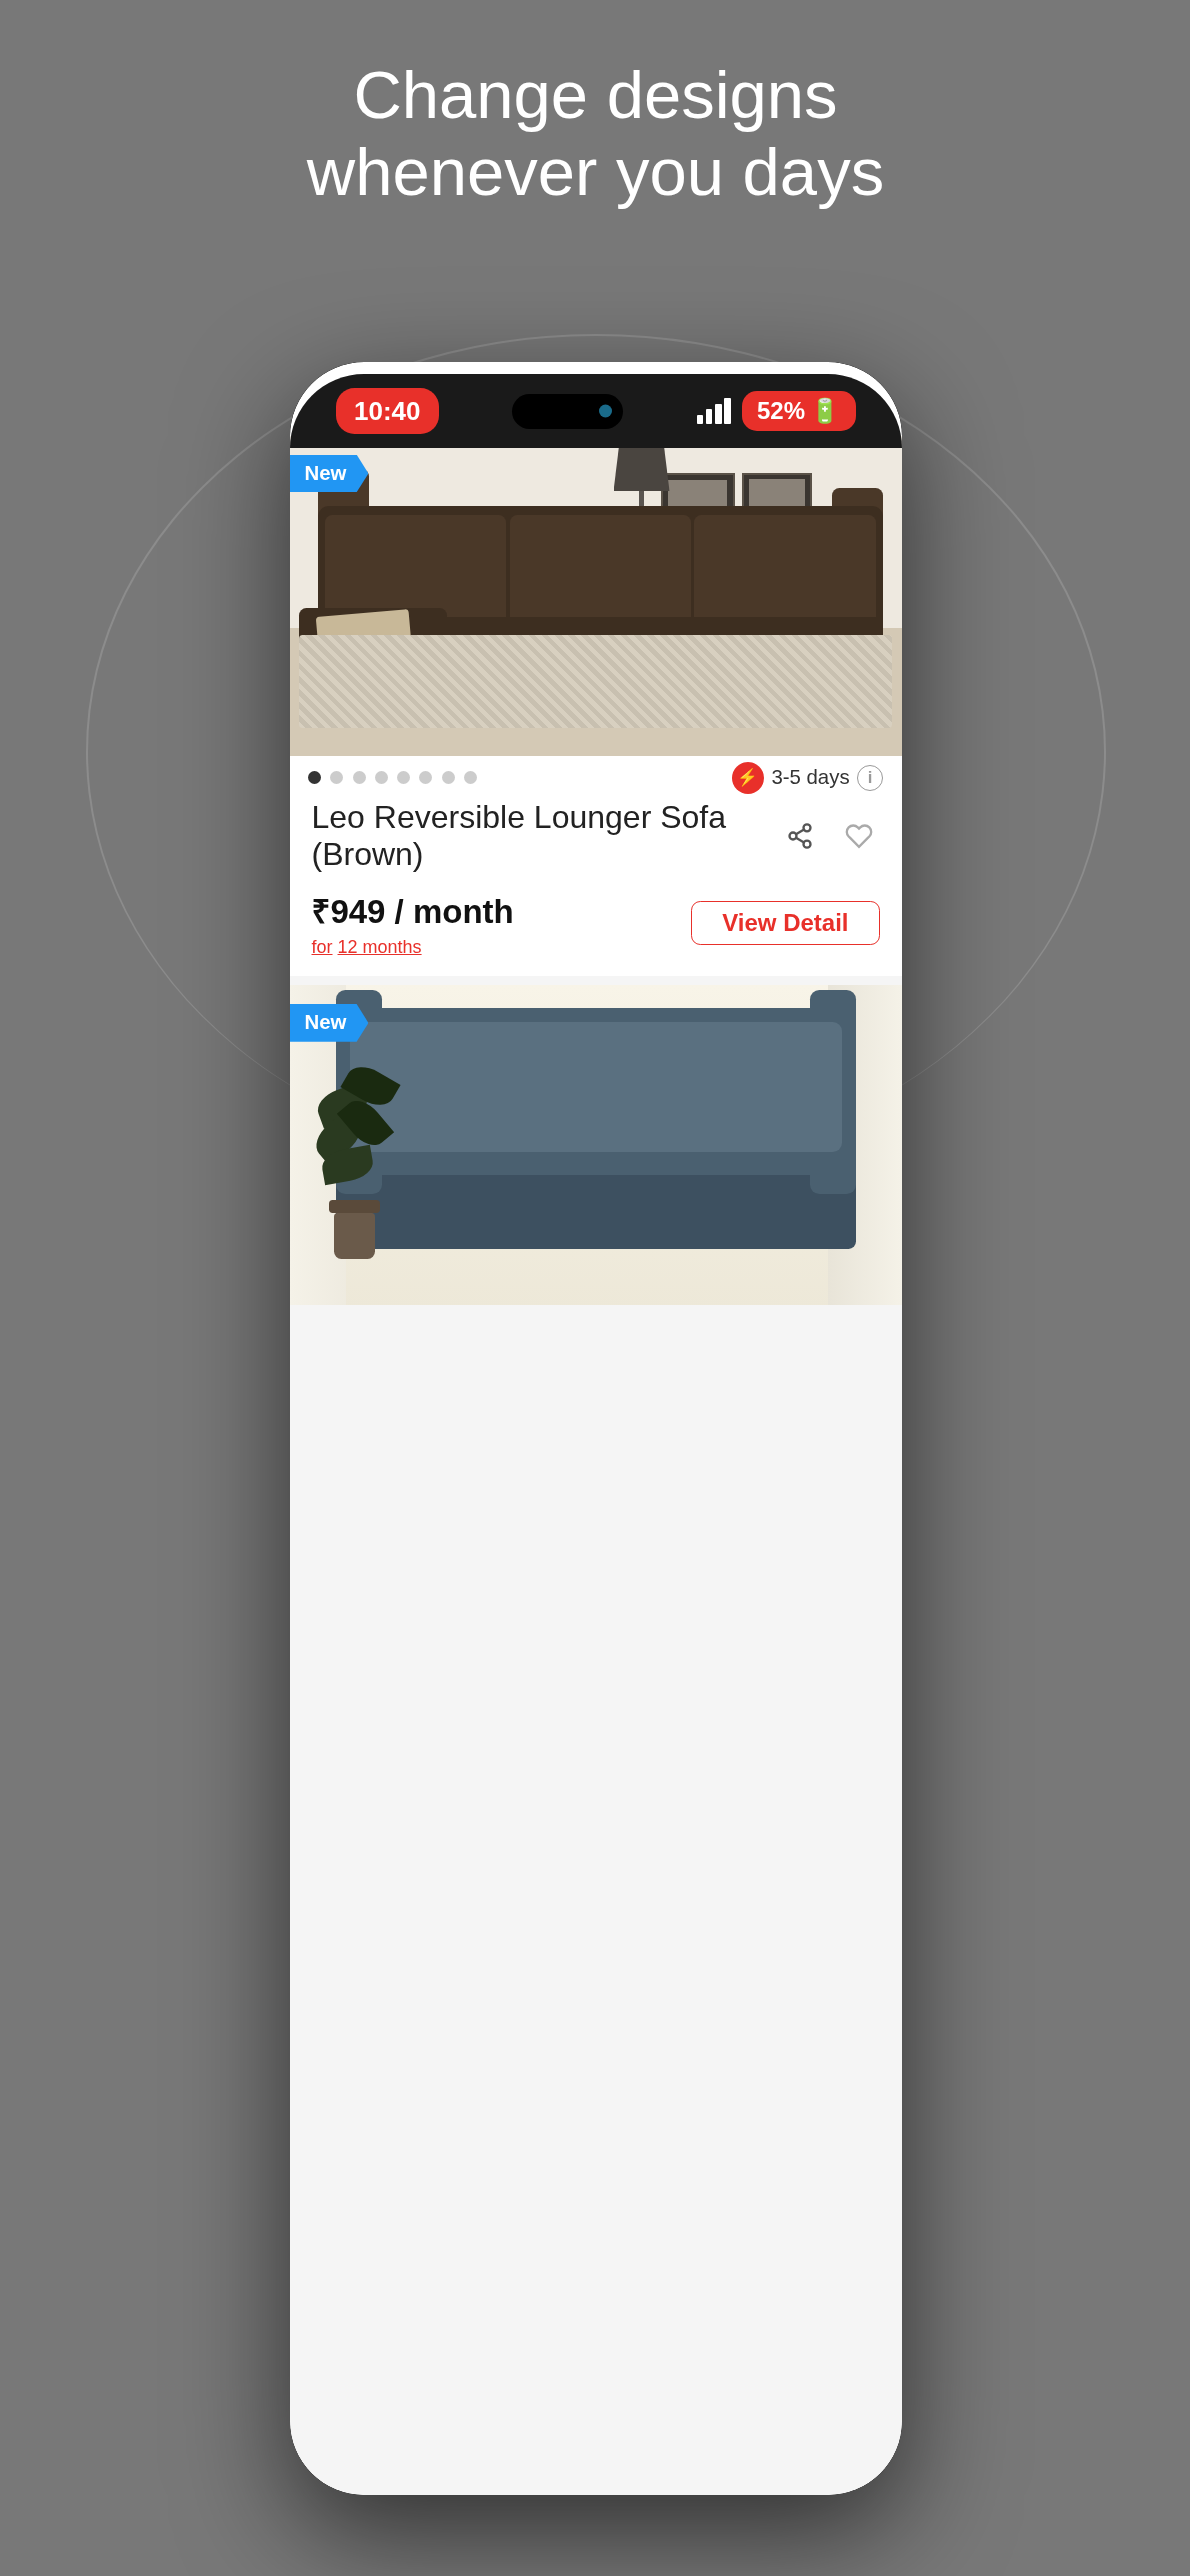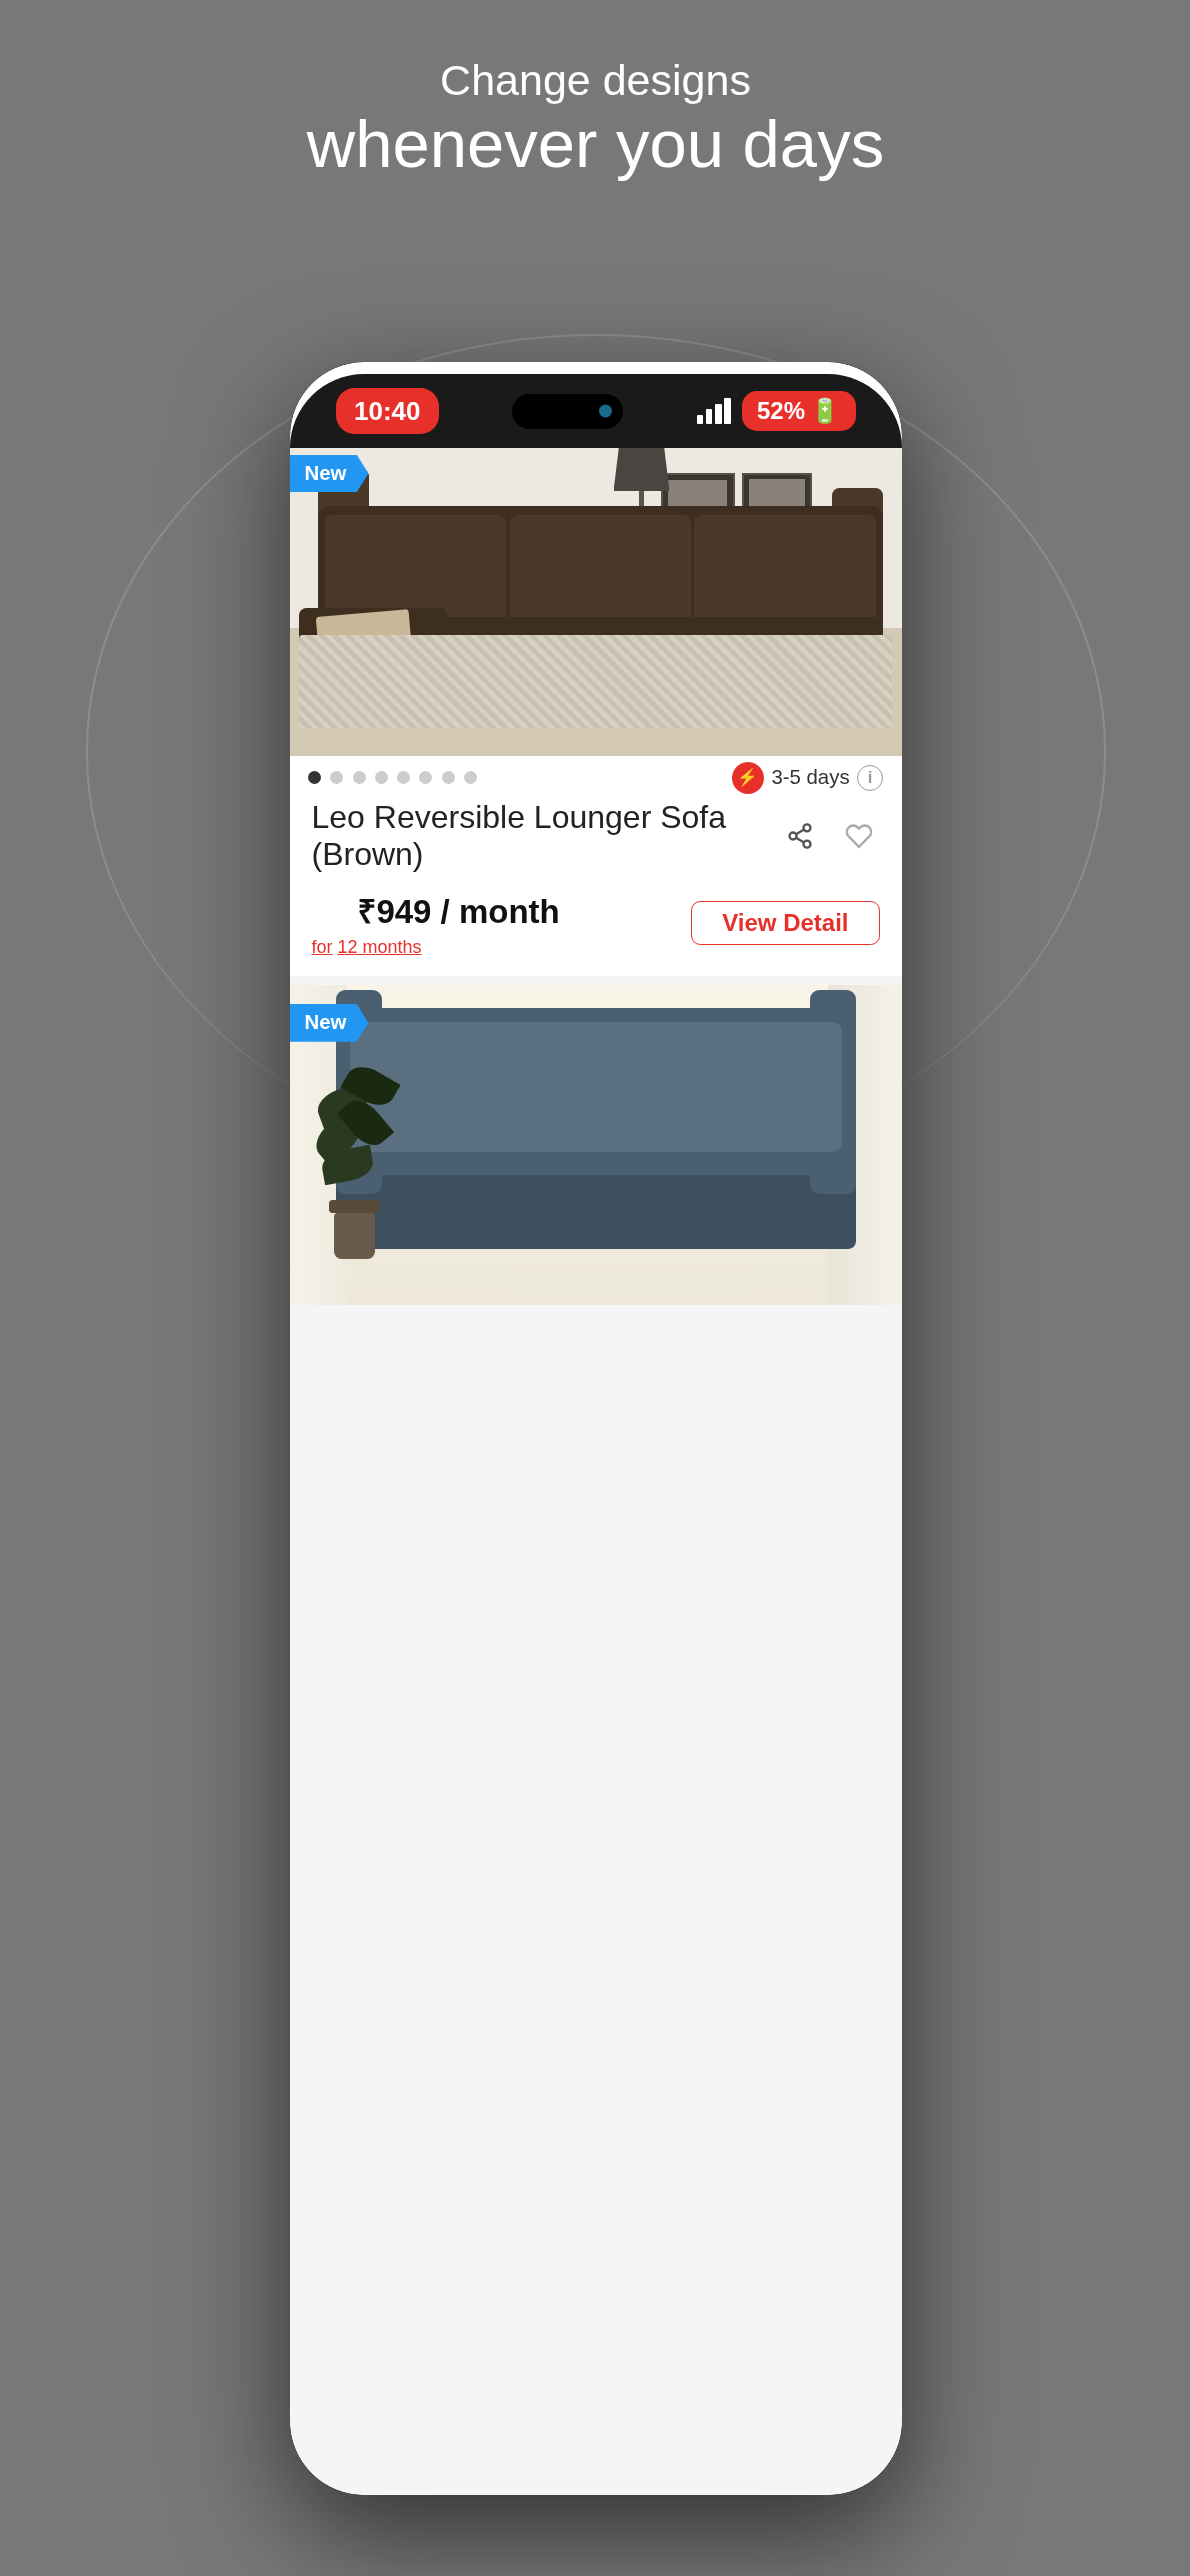--- a/index.html
+++ b/index.html
@@ -23,21 +23,21 @@
     
     .header-section {
       position: absolute;
       top: 56px;
       left: 0; right: 0;
       text-align: center;
       padding: 0 56px;
     }
 
     .header-line1 {
-      font-size: 43px;
+      font-size: 67px;
       color: #ffffff;
       font-weight: 400;
       line-height: 1.15;
     }
 
     .header-line2 {
       font-size: 67px;
       color: #ffffff;
       font-weight: 400;
       line-height: 1.15;
@@ -525,21 +525,20 @@
     .price-section {
       display: flex;
       flex-direction: column;
       gap: 3.7px;
     }
 
     .price-main {
       font-size: 33px;
       font-weight: 700;
       color: #111;
-      margin-left: 46px;
     }
 
     .price-months {
       font-size: 18px;
       color: #888;
     }
 
     .price-months span {
       color: #e8302a;
       text-decoration: underline;

